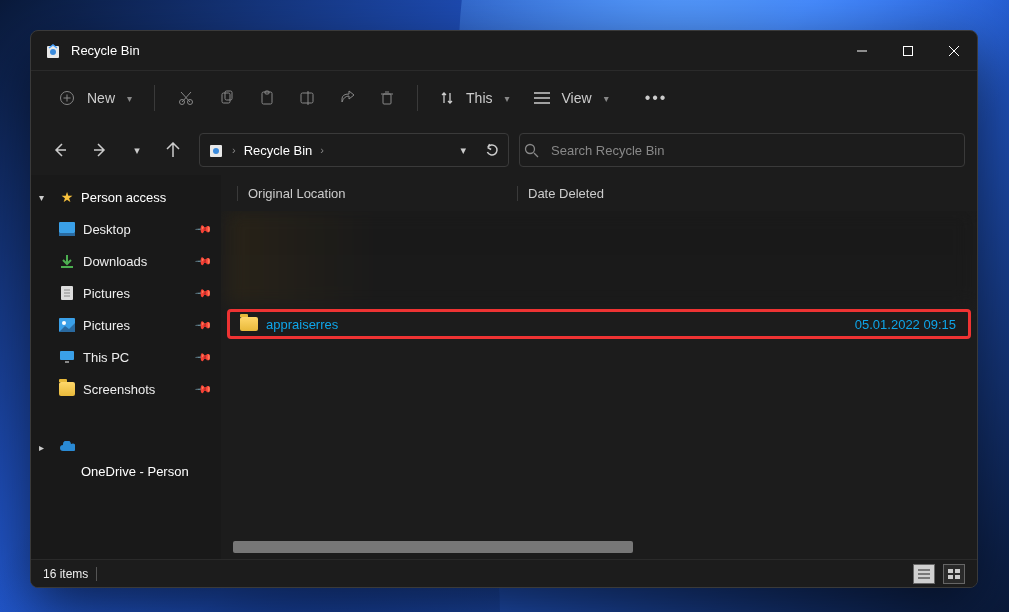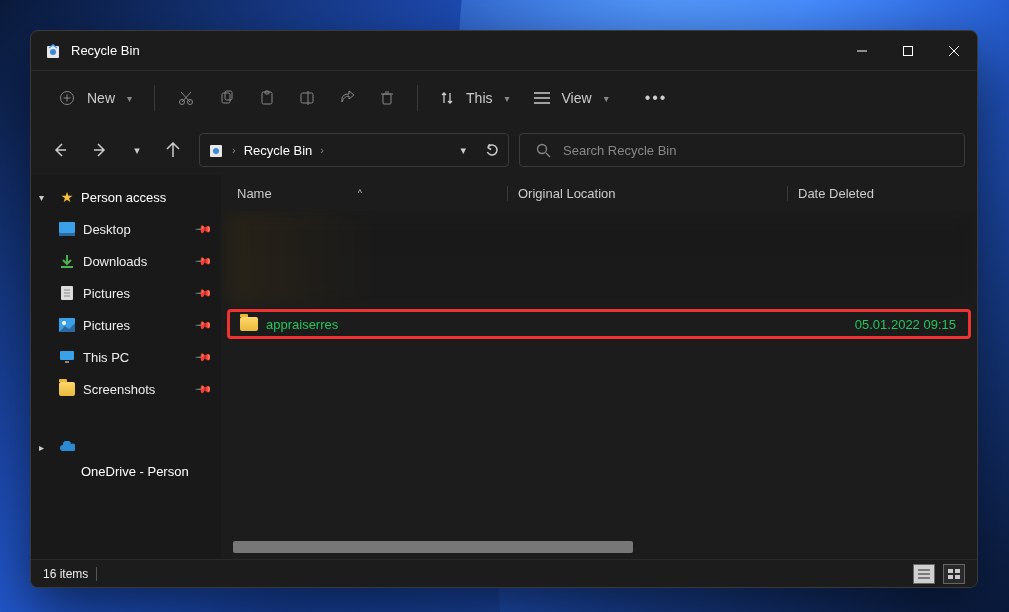--- a/index.html
+++ b/index.html
@@ -51,21 +51,21 @@
   .navbtn { width: 32px; height: 32px; display:flex; align-items:center; justify-content:center;
     color:#ccc; border-radius:4px; }
   .addrbox {
     flex: 0 0 310px; height: 34px; border:1px solid #3a3a3a; border-radius:4px;
     display:flex; align-items:center; padding:0 8px; background:#1c1c1c; gap:8px;
   }
   .addrbox .chevR { color:#888; font-size:11px; }
   .addrbox .spacer { flex:1; }
   .searchbox {
     flex: 1; height: 34px; border:1px solid #3a3a3a; border-radius:4px;
-    display:flex; align-items:center; padding:0 16px; gap:12px; color:#888;
+    display:flex; align-items:center; padding:0 4px; gap:12px; color:#888;
   }
   .searchbox input { flex:1; background:transparent; border:none; outline:none; color:#fff; font-size:13px; }
   .searchbox input::placeholder { color:#888; }
 
   
   .body { flex:1; display:flex; min-height:0; }
 
   .sidebar {
     width: 190px; background:#191919; overflow-y:auto; padding:6px 0; position:relative;
     flex-shrink: 0;
@@ -90,21 +90,21 @@
   .sort-caret { font-size:9px; }
 
   .rows { flex:1; position:relative; overflow:hidden; }
   .blur-area {
     position:absolute; left:6px; right:6px; top:0; height:94px;
     background: linear-gradient(90deg, #2a2418 0%, #1a1a1a 20%, #1a1a1a 100%);
     filter: blur(8px); opacity:.9;
   }
   .row {
     position:absolute; left:6px; right:6px; height:30px; display:flex; align-items:center;
-    padding-left:10px; font-size:13px; color:#22c55e;
+    padding-left:10px; font-size:13px; color:#0ea5e9;
   }
   .row.hl { top:98px; border:3px solid #e33; border-radius:4px; background:#1c1c1c; }
   .row .cell-name { width:270px; display:flex; align-items:center; gap:8px; }
   .row .cell-loc { width:290px; }
   .row .cell-date { flex:1; text-align:right; padding-right:12px; }
   .folder-icon { width:18px; height:14px;
     background:linear-gradient(#ffd76a,#e8b93a); border-radius:2px; position:relative; }
   .folder-icon::before { content:""; position:absolute; left:0; top:-3px; width:8px; height:3px;
     background:#e8b93a; border-radius:1px 1px 0 0; }
 
@@ -356,24 +356,20 @@
           <svg width="18" height="12">
               <path d="M4 10 A3 3 0 0 1 4 4 A4 4 0 0 1 12 3 A3 3 0 0 1 15 10 Z" fill="#2a8ad4"></path>
             </svg>
         </span>
         <span style="white-space:nowrap;overflow:hidden;margin-top:48px;">OneDrive - Person</span>
       </div>
     </div>
 
     <div class="content">
       <div class="colheaders">
-        <div class="col name">
-          <span>Name</span>
-          <span class="sort-caret" style="margin-left:80px;">^</span>
-        </div>
         <div class="col loc">
           <span>Original Location</span>
         </div>
         <div class="col date">
           <span>Date Deleted</span>
         </div>
       </div>
 
       <div class="rows">
         <div class="blur-area"></div>

